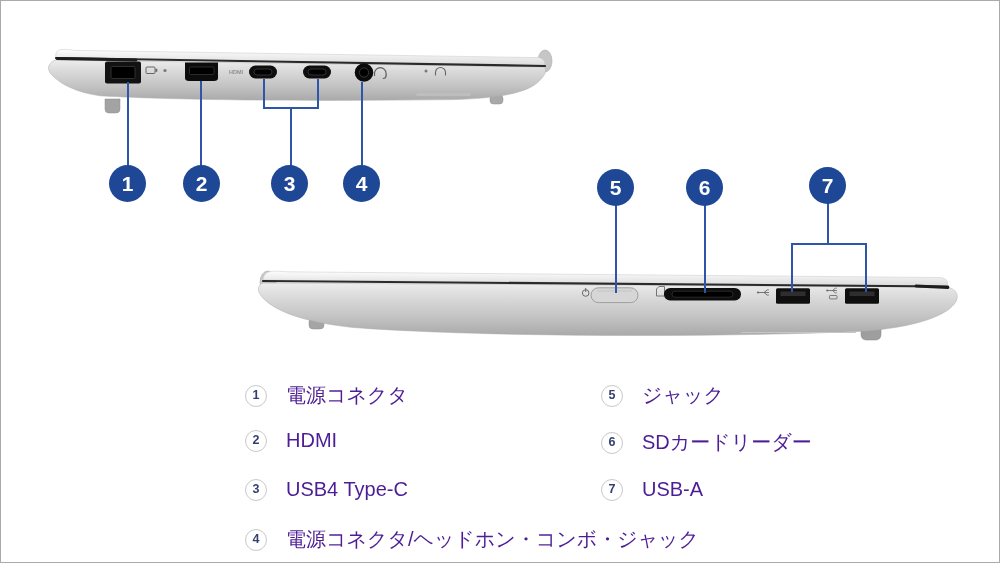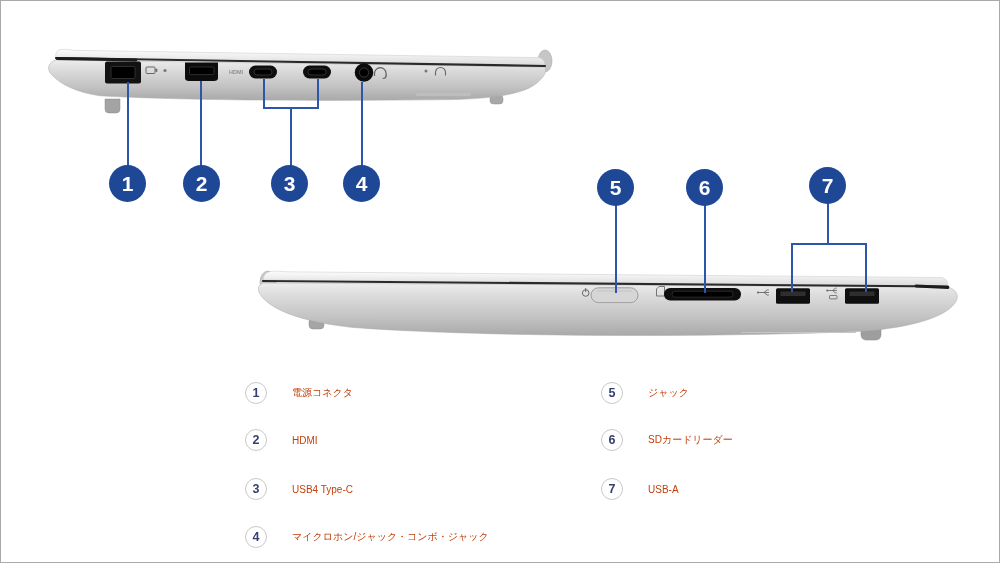--- a/index.html
+++ b/index.html
@@ -13,21 +13,21 @@
     position:absolute;width:37px;height:37px;border-radius:50%;
     background:#1e4796;color:#ffffff;display:flex;align-items:center;justify-content:center;
     font-size:21px;font-weight:bold;line-height:1;user-select:none;
   }
   .legend-item{position:absolute;display:flex;align-items:center;}
   .legend-num{
     width:22px;height:22px;border:1px solid #c9c9c9;border-radius:50%;
     box-sizing:border-box;display:flex;align-items:center;justify-content:center;
     font-size:12.5px;font-weight:bold;color:#343f70;flex:0 0 22px;line-height:1;
   }
-  .legend-label{margin-left:25px;font-size:10px;color:#c2410c;white-space:nowrap;}
+  .legend-label{margin-left:19px;font-size:20px;color:#4c1d95;white-space:nowrap;}
 </style>
 </head>
 <body>
 
 <div class="canvas">
 
   <svg class="art" viewBox="0 0 1000 563">
     <defs>
       <linearGradient id="lidGrad" x1="0" y1="0" x2="0" y2="1">
         <stop offset="0" stop-color="#fdfdfd"></stop>
@@ -176,21 +176,21 @@
   <div class="legend-item" style="left:244px;top:428px">
     <span class="legend-num">2</span>
     <span class="legend-label">HDMI</span>
   </div>
   <div class="legend-item" style="left:244px;top:477px">
     <span class="legend-num">3</span>
     <span class="legend-label">USB4 Type-C</span>
   </div>
   <div class="legend-item" style="left:244px;top:525px">
     <span class="legend-num">4</span>
-    <span class="legend-label">マイクロホン/ジャック・コンボ・ジャック</span>
+    <span class="legend-label">電源コネクタ/ヘッドホン・コンボ・ジャック</span>
   </div>
   <div class="legend-item" style="left:600px;top:381px">
     <span class="legend-num">5</span>
     <span class="legend-label">ジャック</span>
   </div>
   <div class="legend-item" style="left:600px;top:428px">
     <span class="legend-num">6</span>
     <span class="legend-label">SDカードリーダー</span>
   </div>
   <div class="legend-item" style="left:600px;top:477px">

